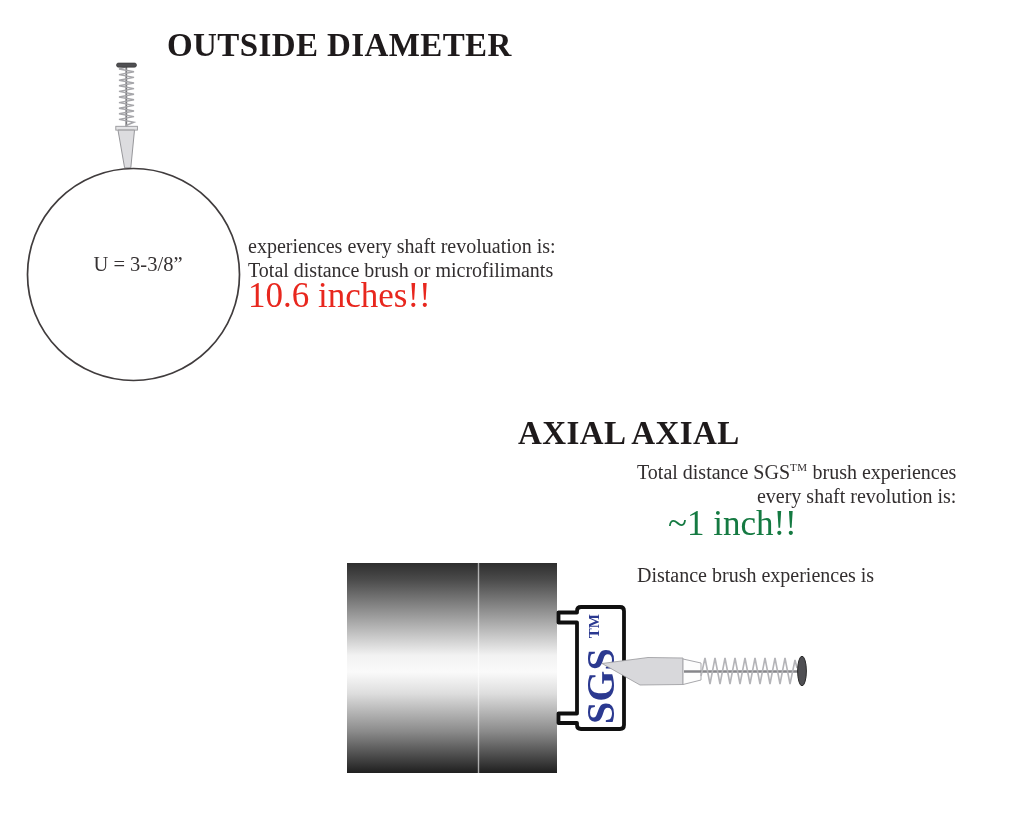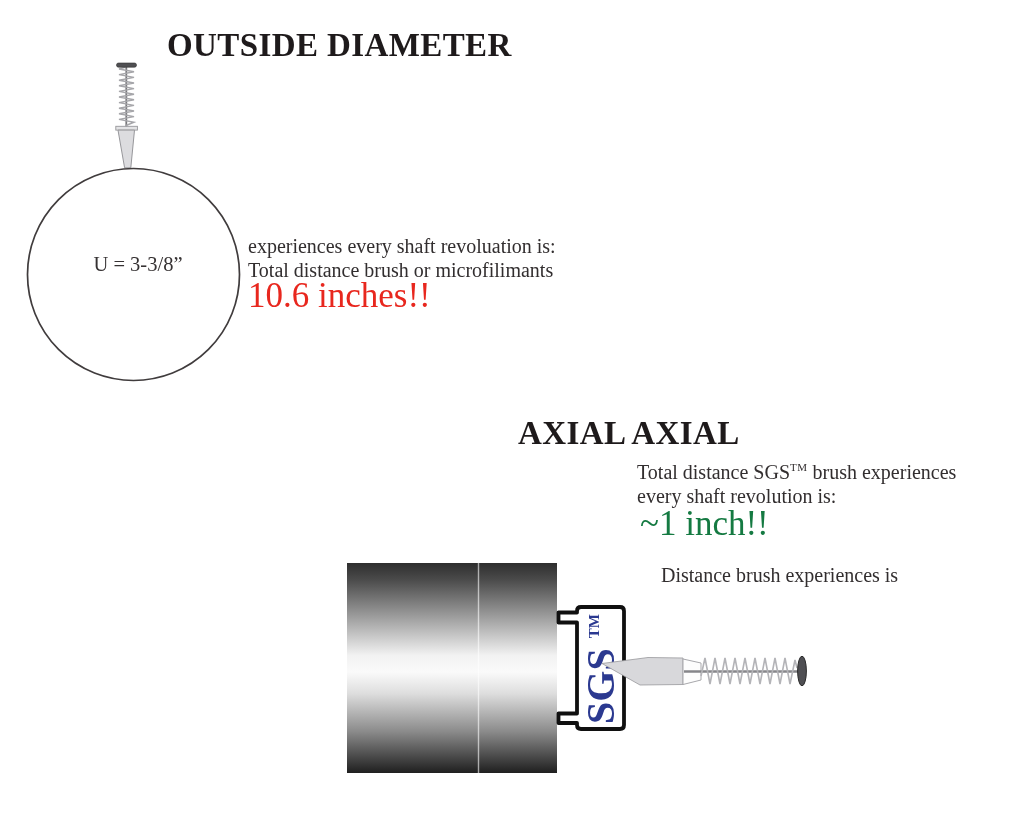--- a/index.html
+++ b/index.html
@@ -100,23 +100,23 @@
   <div class="abs section-title" style="left:167px; top:27px;">OUTSIDE DIAMETER</div>
 
   <div class="abs body-text" style="left:248px; top:234px;">
     <div>experiences every shaft revoluation is:</div>
     <div>Total distance brush or microfilimants</div>
   </div>
   <div class="abs highlight" style="left: 248px; top: 281px; color: rgb(232, 39, 30);">10.6 inches!!</div>
 
   <div class="abs section-title" style="left:518px; top:415px;">AXIAL AXIAL</div>
 
-  <div class="abs body-text" style="left:637px; top:460px;">
+  <div class="abs body-text" style="left:637px; top:460px;text-align:right;">
     <div><span>Total distance SGS</span><sup class="tm">TM</sup><span> brush experiences</span></div>
     <div>every shaft revolution is:</div>
   </div>
-  <div class="abs highlight" style="left: 640px; top: 509px; color: rgb(21, 122, 66);">~1 inch!!</div>
+  <div class="abs highlight" style="left: 668px; top: 509px; color: rgb(21, 122, 66);">~1 inch!!</div>
 
-  <div class="abs body-text" style="left:637px; top:563px;margin-left:24px;">
+  <div class="abs body-text" style="left:637px; top:563px;">
     <div>Distance brush experiences is</div>
   </div>
 
 </div>
 
 </body></html>

